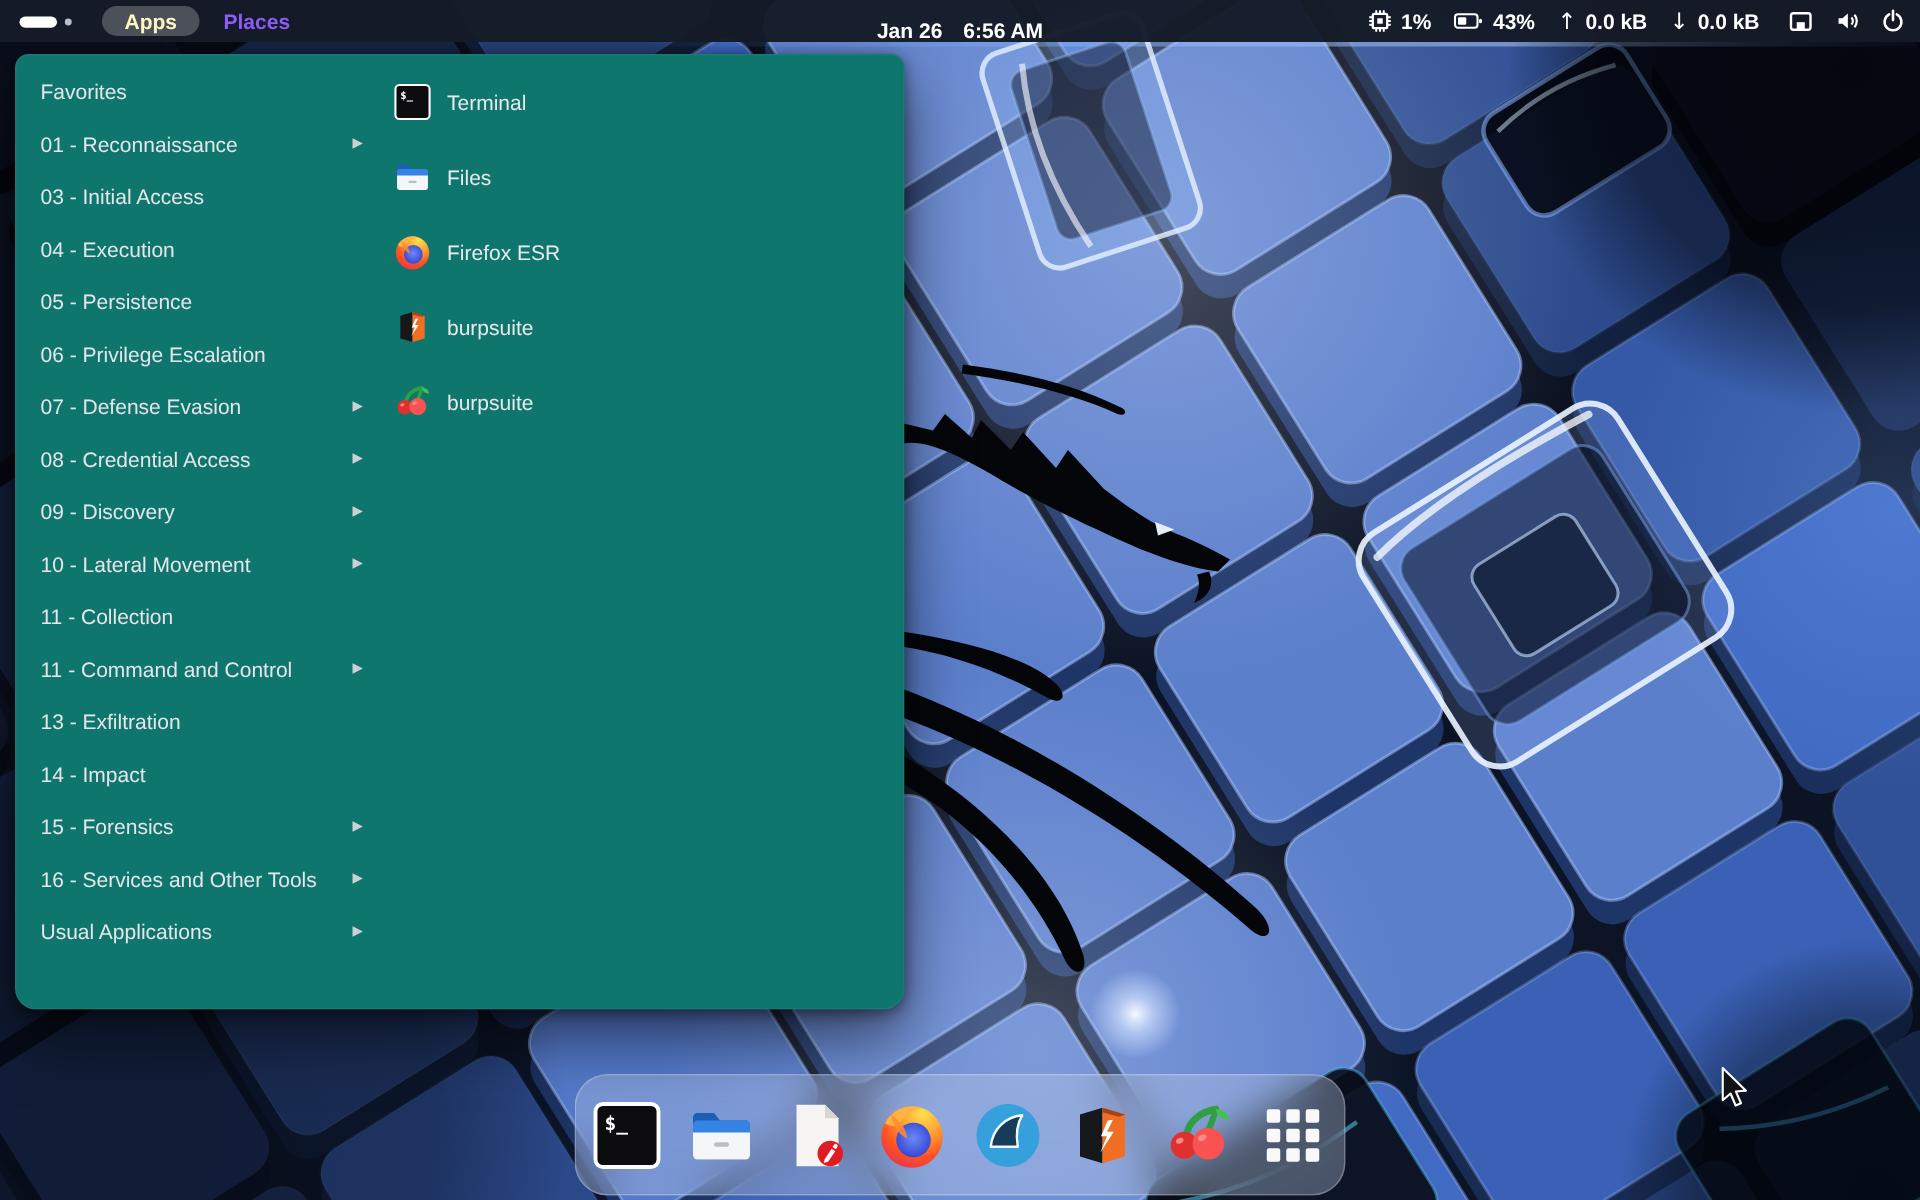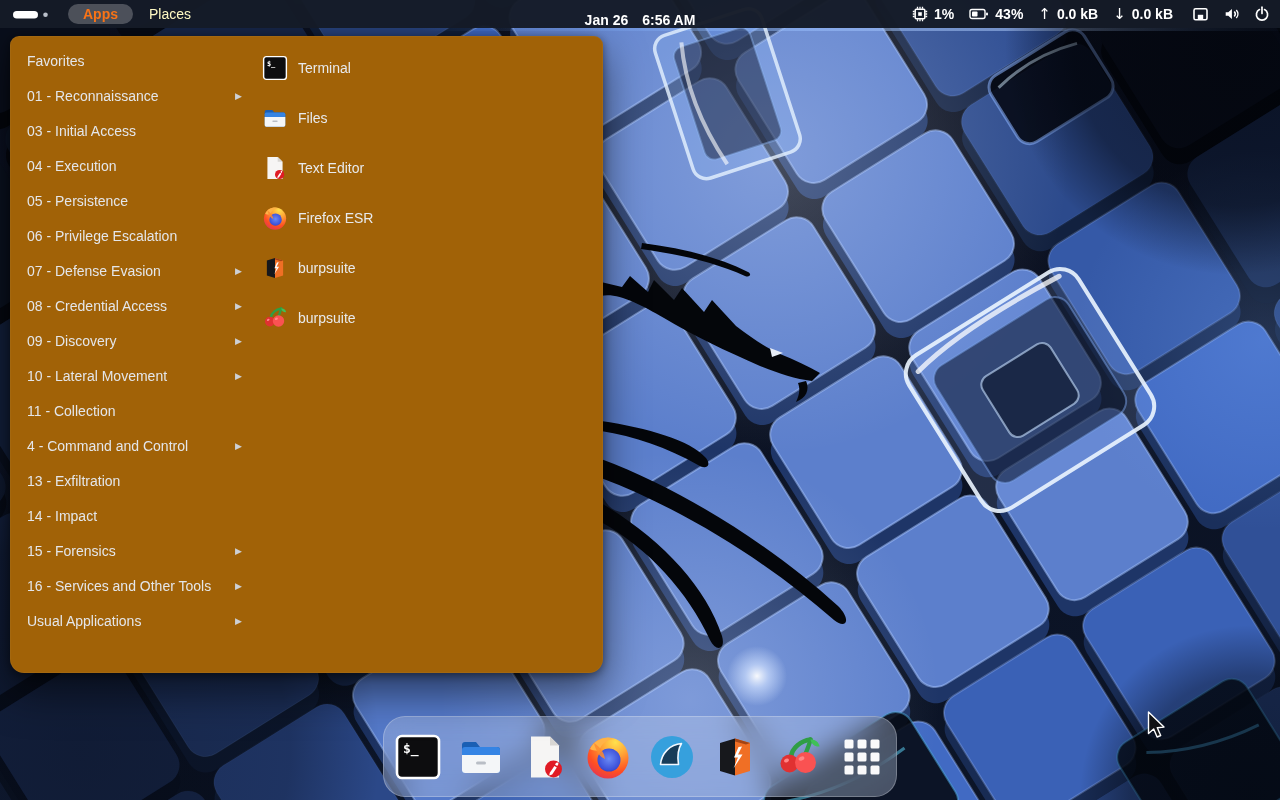--- a/index.html
+++ b/index.html
@@ -7,33 +7,33 @@
   body { overflow:hidden; background:#000; font-family:"Liberation Sans","DejaVu Sans",sans-serif; }
   .screen { position:relative; width:1280px; height:800px; overflow:hidden; background:#060a14; }
   #wallpaper { position:absolute; inset:0; z-index:0; }
   svg { display:block; }
 
   
   .topbar { position:absolute; top:0; left:0; width:1280px; height:28px;
             background:rgba(21,27,39,0.97); z-index:50; color:#fff; }
   .tb-left { position:absolute; left:12px; top:0; height:28px; display:flex; align-items:center; gap:16px; }
   .apps-btn { background:rgba(255,255,255,0.24); border-radius:12px; padding:2px 15px;
-              font-weight:700; font-size:14px; color:#f97316; }
-  .places-btn { font-weight:400; font-size:14px; color:#fef9c3; }
+              font-weight:700; font-size:14px; color:#fef9c3; }
+  .places-btn { font-weight:700; font-size:14px; color:#8b5cf6; }
   .tb-center { position:absolute; left:50%; top:0; height:28px; transform:translateX(-50%);
                display:flex; align-items:flex-end; gap:14px; font-weight:700; font-size:14px; }
   .tb-right { position:absolute; right:10px; top:0; height:28px; display:flex; align-items:center;
               gap:15px; font-weight:600; font-size:14px; }
   .tb-group { display:flex; align-items:center; gap:6px; }
   .tb-tray { display:flex; align-items:center; gap:14px; margin-left:4px; }
   .arrow-glyph { font-family:"DejaVu Sans",sans-serif; font-weight:400; font-size:15px; }
 
   
   .menu-panel { position:absolute; left:10px; top:36px; width:593px; height:637px;
-                background:#a16207; border-radius:9px 9px 14px 14px; z-index:40;
+                background:#0f766e; border-radius:9px 9px 14px 14px; z-index:40;
                 box-shadow:0 18px 42px rgba(0,0,0,0.55), 0 2px 10px rgba(0,0,0,0.45);
                 border:1px solid rgba(255,255,255,0.04);padding-left:16px; }
   .menu-cats { position:absolute; left:16px; top:6px; width:218px; }
   .cat-row { height:35px; display:flex; align-items:center; color:#e4e6ea; font-size:14px; }
   .cat-label { flex:1; white-space:nowrap; }
   .cat-arrow { font-size:9px; color:#cdd0d5; margin-right:3px;
                font-family:"DejaVu Sans",sans-serif; }
   .menu-favs { position:absolute; left:251px; top:6px; }
   .fav-row { height:50px; display:flex; align-items:center; gap:10px; color:#e8eaed; font-size:14px; }
   .fav-icon, .fav-icon svg { width:26px; height:26px; }
@@ -371,21 +371,21 @@
           <span class="cat-arrow">▶</span>
         </div>
         <div class="cat-row">
           <span class="cat-label">10 - Lateral Movement</span>
           <span class="cat-arrow">▶</span>
         </div>
         <div class="cat-row">
           <span class="cat-label">11 - Collection</span>
         </div>
         <div class="cat-row">
-          <span class="cat-label">4 - Command and Control</span>
+          <span class="cat-label">11 - Command and Control</span>
           <span class="cat-arrow">▶</span>
         </div>
         <div class="cat-row">
           <span class="cat-label">13 - Exfiltration</span>
         </div>
         <div class="cat-row">
           <span class="cat-label">14 - Impact</span>
         </div>
         <div class="cat-row">
           <span class="cat-label">15 - Forensics</span>
@@ -413,32 +413,20 @@
         <div class="fav-row">
           <span class="fav-icon">
             <svg viewBox="0 0 48 48">
               <path d="M5 12 a3 3 0 0 1 3 -3 h11 l4 5 h17 a3 3 0 0 1 3 3 v4 H5 Z" fill="#1a5fb4"></path>
               <rect x="5" y="14" width="38" height="26" rx="3" fill="#3584e4"></rect>
               <path d="M5 22 h38 v15 a3 3 0 0 1 -3 3 H8 a3 3 0 0 1 -3 -3 Z" fill="#f4f6f8"></path>
               <rect x="19" y="28.5" width="10" height="3" rx="1.5" fill="#b9bec6"></rect>
             </svg>
           </span>
           <span>Files</span>
-        </div>
-        <div class="fav-row">
-          <span class="fav-icon">
-            <svg viewBox="0 0 48 48">
-              <path d="M10 3.5 h19 l9 9 V 44.5 H10 Z" fill="#f6f5f4"></path>
-              <path d="M29 3.5 l9 9 h-9 Z" fill="#d8d6d3"></path>
-              <circle cx="32.5" cy="36" r="8.5" fill="#e01b24"></circle>
-              <path d="M28.8 39.8 l4.6 -6.9 2.4 1.6 -4.6 6.9 -3 1 Z" fill="#fff"></path>
-              <path d="M34 31.6 l1 -1.5 c0.4 -0.6 1.2 -0.7 1.8 -0.3 c0.6 0.4 0.8 1.2 0.4 1.8 l-1 1.5 Z" fill="#fff"></path>
-            </svg>
-          </span>
-          <span>Text Editor</span>
         </div>
         <div class="fav-row">
           <span class="fav-icon">
             <svg viewBox="0 0 48 48">
               <defs>
                 <radialGradient id="ffA" cx="0.68" cy="0.12" r="1.1">
                   <stop offset="0" stop-color="#ffe14d"></stop>
                   <stop offset="0.3" stop-color="#ffa436"></stop>
                   <stop offset="0.65" stop-color="#ff4f22"></stop>
                   <stop offset="1" stop-color="#d4266f"></stop>

